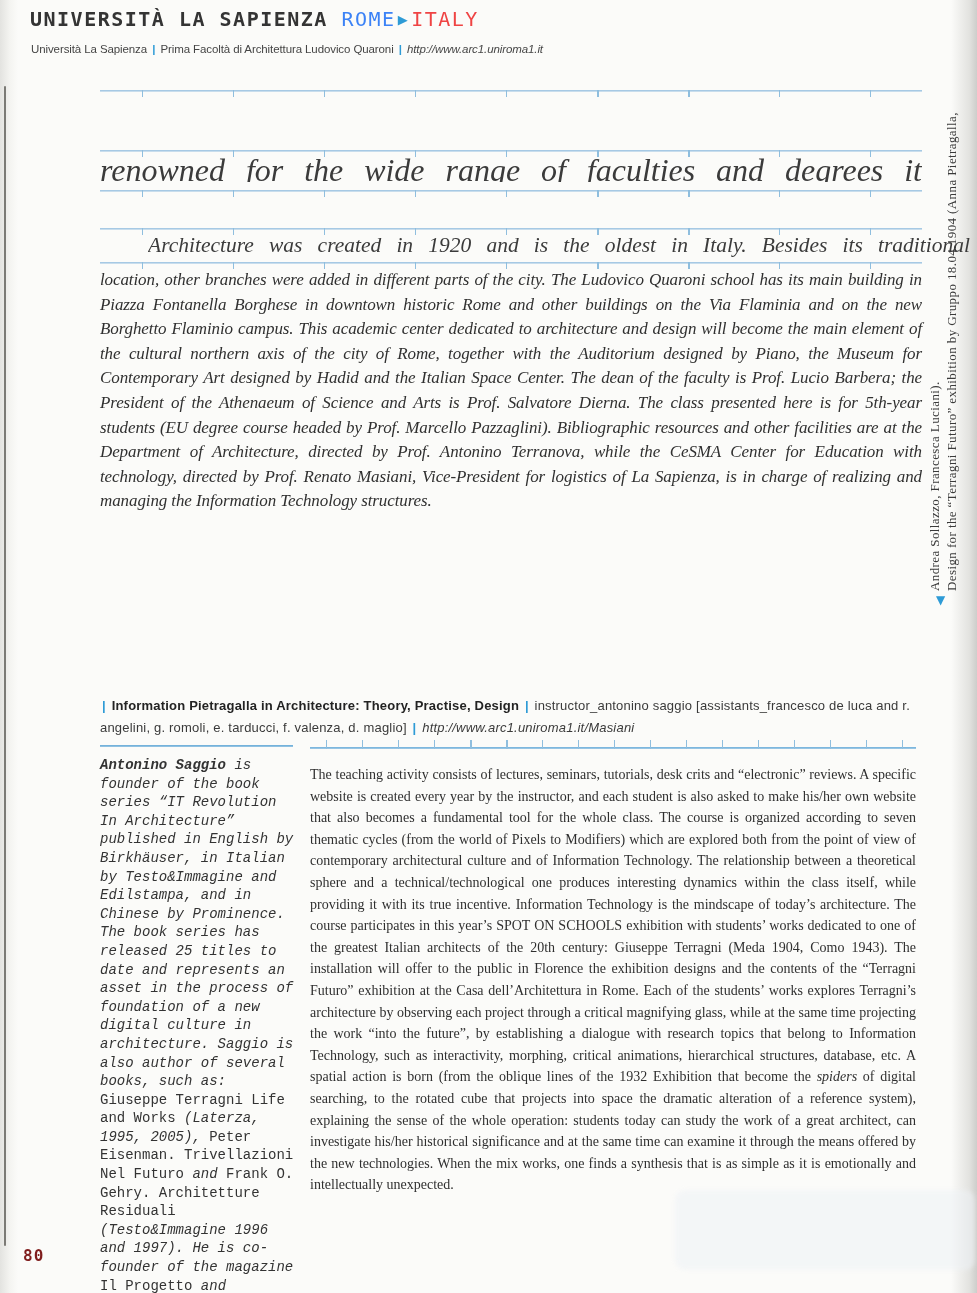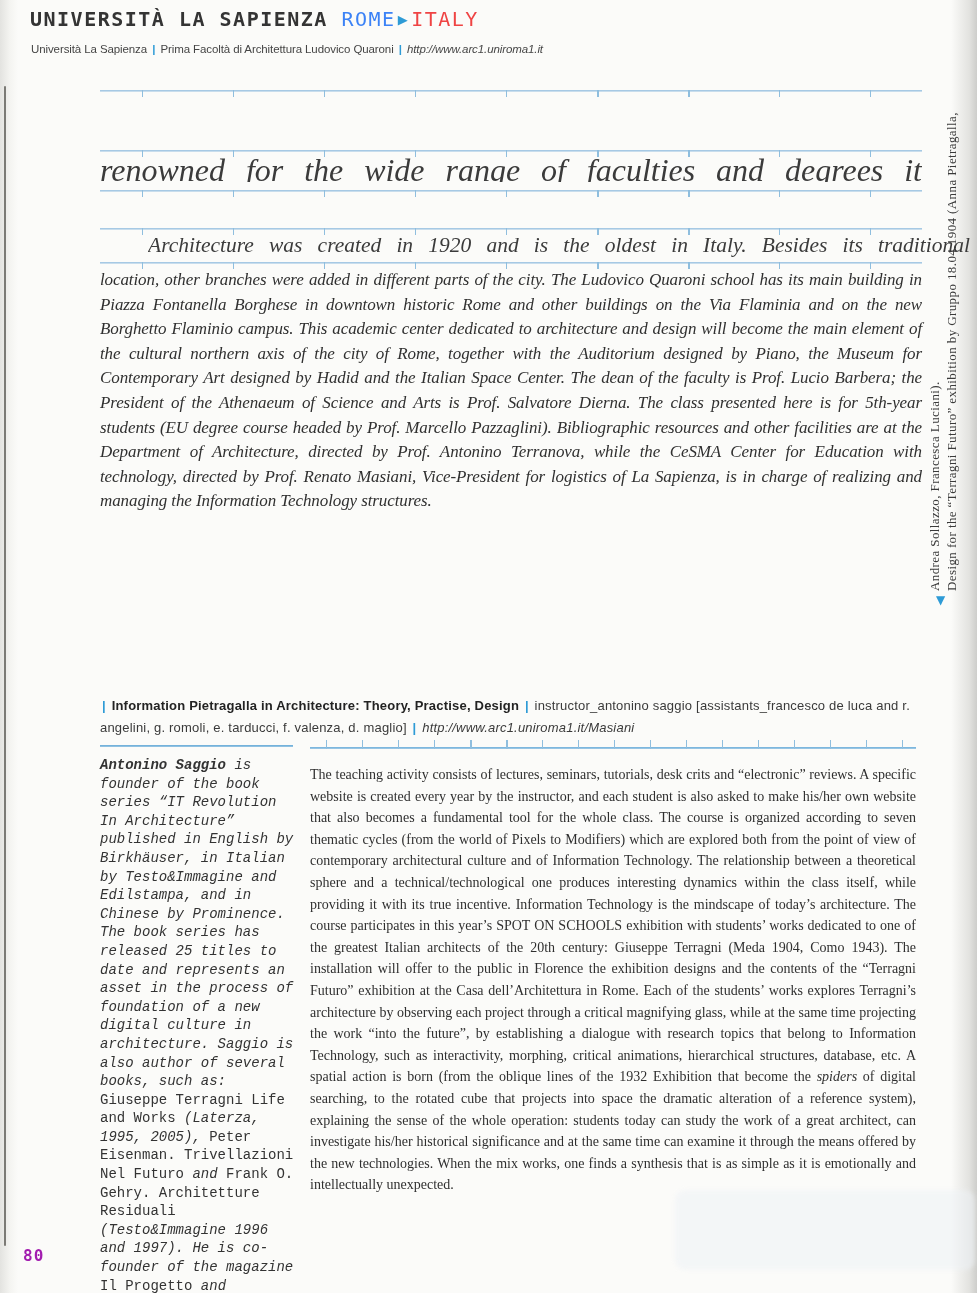--- a/index.html
+++ b/index.html
@@ -104,21 +104,21 @@
     position:absolute;left:310px;top:756px;width:606px;
     font-size:14px;line-height:21.6px;color:#2f2f2f;text-align:justify;margin-top:8px;
   }
   .seg-bi{font-style:italic;font-weight:700;}
   .seg-i{font-style:italic;}
   .seg-r{font-style:normal;}
   
   .pagenum{
     position:absolute;left:23px;top:1246px;
     font-family:"DejaVu Sans Mono", monospace;
-    font-size:16px;font-weight:700;color:#a21caf;letter-spacing:1px;
+    font-size:16px;font-weight:700;color:#7f1d1d;letter-spacing:1px;
   }
 </style>
 </head>
 <body>
 
 <div class="page">
 
   <div class="edge-left"></div>
   <div class="edge-left-line"></div>
   <div class="edge-right"></div>

